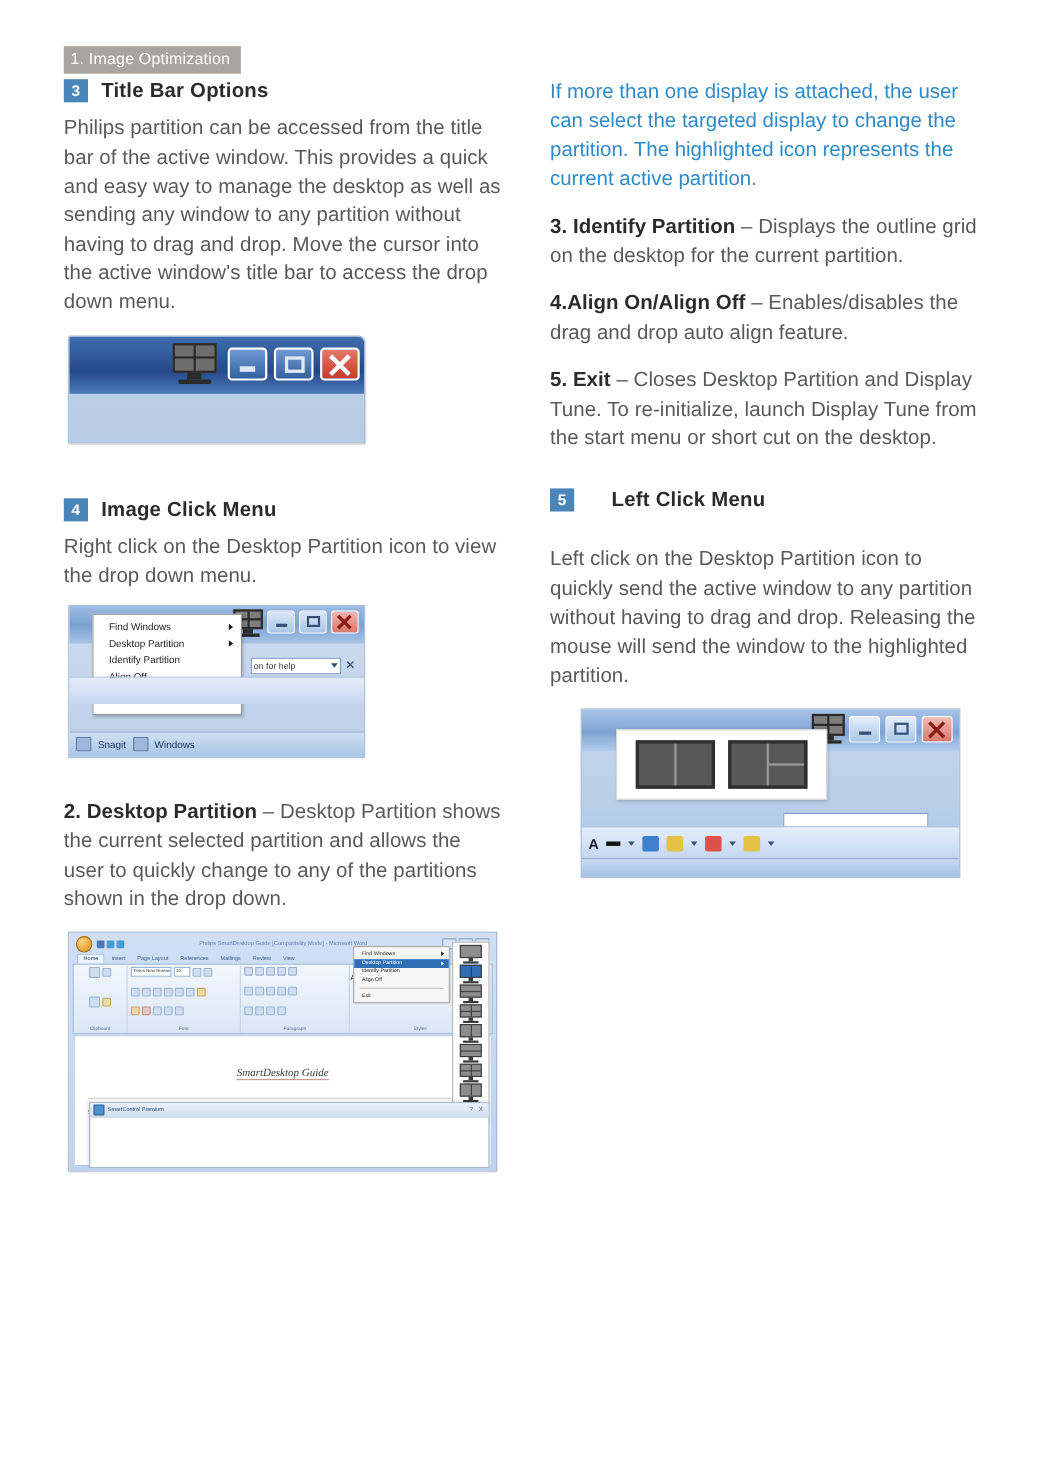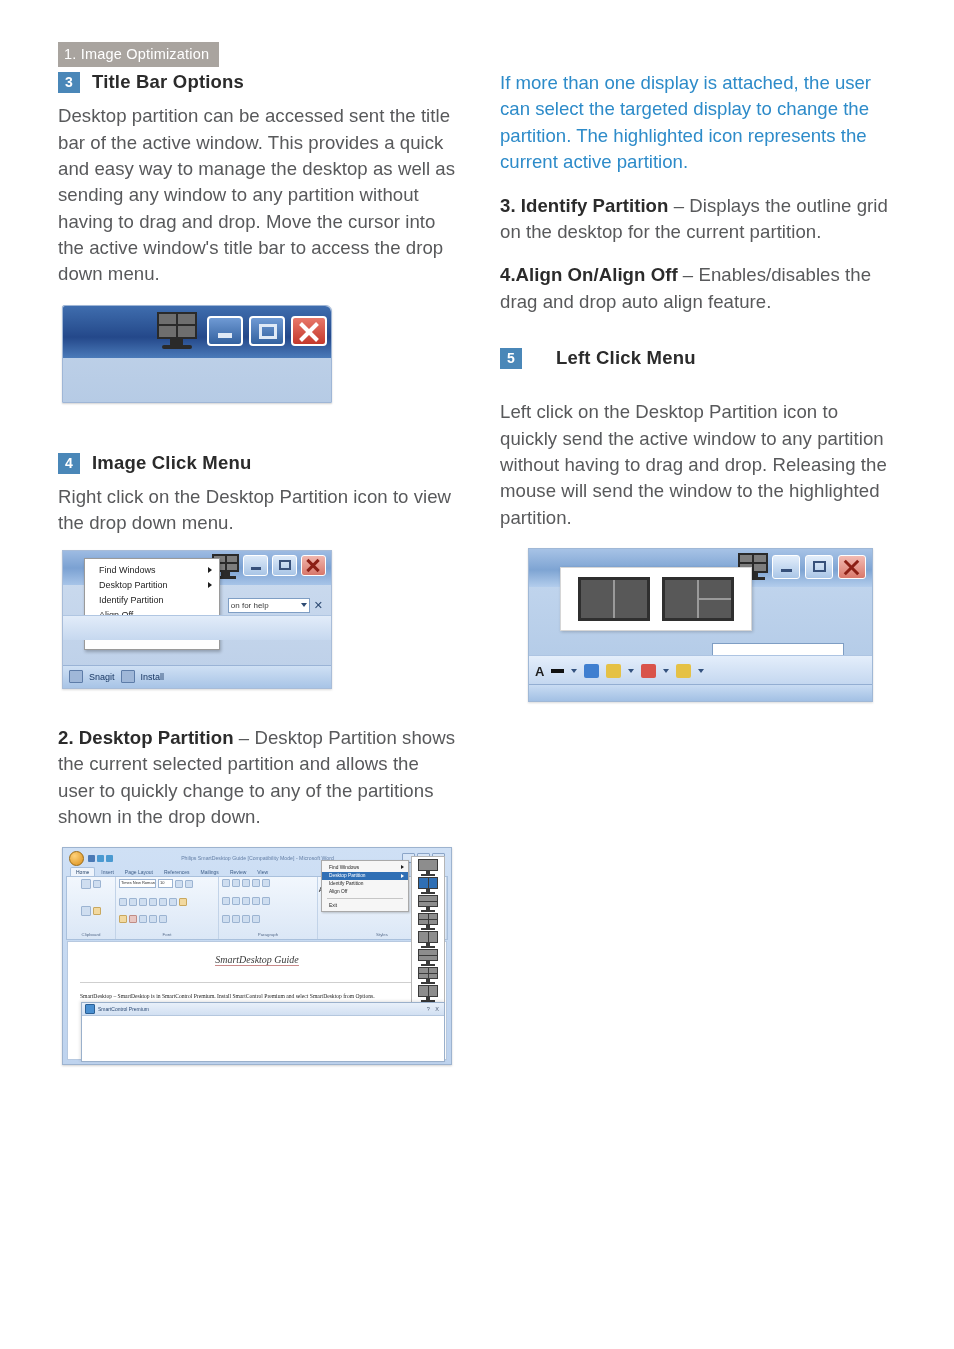--- a/index.html
+++ b/index.html
@@ -274,21 +274,21 @@
   .styles{display:flex;gap:2px;align-items:center;}
   .stylebox{width:28px;height:24px;background:#ffffff;border:1px solid #b9cbe3;
     display:flex;flex-direction:column;align-items:center;justify-content:center;}
   .stylebox .s1{font-size:7px;color:#1c1c1c;}
   .stylebox .s2{font-size:4.2px;color:#2a5d99;}
   .w-page{
     position:absolute;left:4px;right:4px;top:93px;bottom:4px;background:#ffffff;border:1px solid #b7c9e0;
   }
   .w-doc-h{
     text-align:center;font-family:"Liberation Serif",serif;font-style:italic;
-    font-size:10px;color:#3a3a3a;margin-top:12px;
+    font-size:10px;color:#3a3a3a;margin-top:28px;
   }
   .w-doc-h .u{border-bottom:1px solid #c98a8a;}
   .w-hr{height:1px;background:#cfcfcf;margin:17px 12px 0 12px;}
   .w-doc-p{
     font-family:"Liberation Serif",serif;font-size:5.6px;color:#1d1d1d;
     margin:9px 12px 0 12px;line-height:1.5;
   }
   
   .w-menu{
     position:absolute;right:42px;top:12px;width:86px;background:#f6f6f6;
@@ -344,21 +344,21 @@
 
   <div class="running-head">1. Image Optimization</div>
 
   <div class="col-left">
 
     <div class="sec-head">
       <span class="badge">3</span>
       <span class="sec-title">Title Bar Options</span>
     </div>
 
-    <p class="body">Desktop partition can be accessed sent the title bar of the active window. This provides a quick and easy way to manage the desktop as well as sending any window to any partition without having to drag and drop.   Move the cursor into the active window's title bar to access the drop down menu.</p>
+    <p class="body">Philips partition can be accessed from the title bar of the active window. This provides a quick and easy way to manage the desktop as well as sending any window to any partition without having to drag and drop.   Move the cursor into the active window's title bar to access the drop down menu.</p>
 
     <div class="fig fig1">
       <div class="tb">
         <div class="tb-inner">
           <span class="mon-ico">
             <span class="mon-screen">
                 <i class="v"></i>
                 <i class="h"></i>
               </span>
             <span class="mon-stand"></span>
@@ -435,21 +435,21 @@
             <i class="f2-caret"></i>
         </span>
         <span class="f2-x">✕</span>
       </div>
 
       <div class="f2-row2"></div>
       <div class="f2-row3">
         <span class="f2-chip"></span>
         <span>Snagit</span>
         <span class="f2-chip"></span>
-        <span>Install</span>
+        <span>Windows</span>
       </div>
     </div>
 
     <div style="height:36px"></div>
 
 
     <p class="body">
       <b>2.</b><b>&nbsp;</b><b>Desktop Partition</b><span> – </span><span>Desktop Partition shows the current selected partition and allows the user to quickly change to any of the partitions shown in the drop down.</span>
     </p>
 
@@ -667,20 +667,23 @@
     <p class="note-body">If more than one display is attached, the user can select the targeted display to change the partition. The highlighted icon represents the current active partition.</p>
 
     <p class="body">
       <b>3.</b><b>&nbsp;</b><b>Identify Partition</b><span> – </span><span>Displays the outline grid on the desktop for the current partition.</span>
     </p>
 
     <p class="body">
       <b>4.</b><b>Align On/Align Off</b><span> – </span><span>Enables/disables the drag and drop auto align feature.</span>
     </p>
 
+    <p class="body">
+      <b>5.</b><b>&nbsp;</b><b>Exit</b><span> – </span><span>Closes Desktop Partition and  Display Tune.  To re-initialize, launch  Display Tune from the start menu or short cut   on the desktop.</span>
+    </p>
 
     <div style="height:14px"></div>
 
     <div class="sec-head">
       <span class="badge">5</span>
       <span class="sec-title wide">Left Click Menu</span>
     </div>
 
     <div style="height:20px"></div>
 

